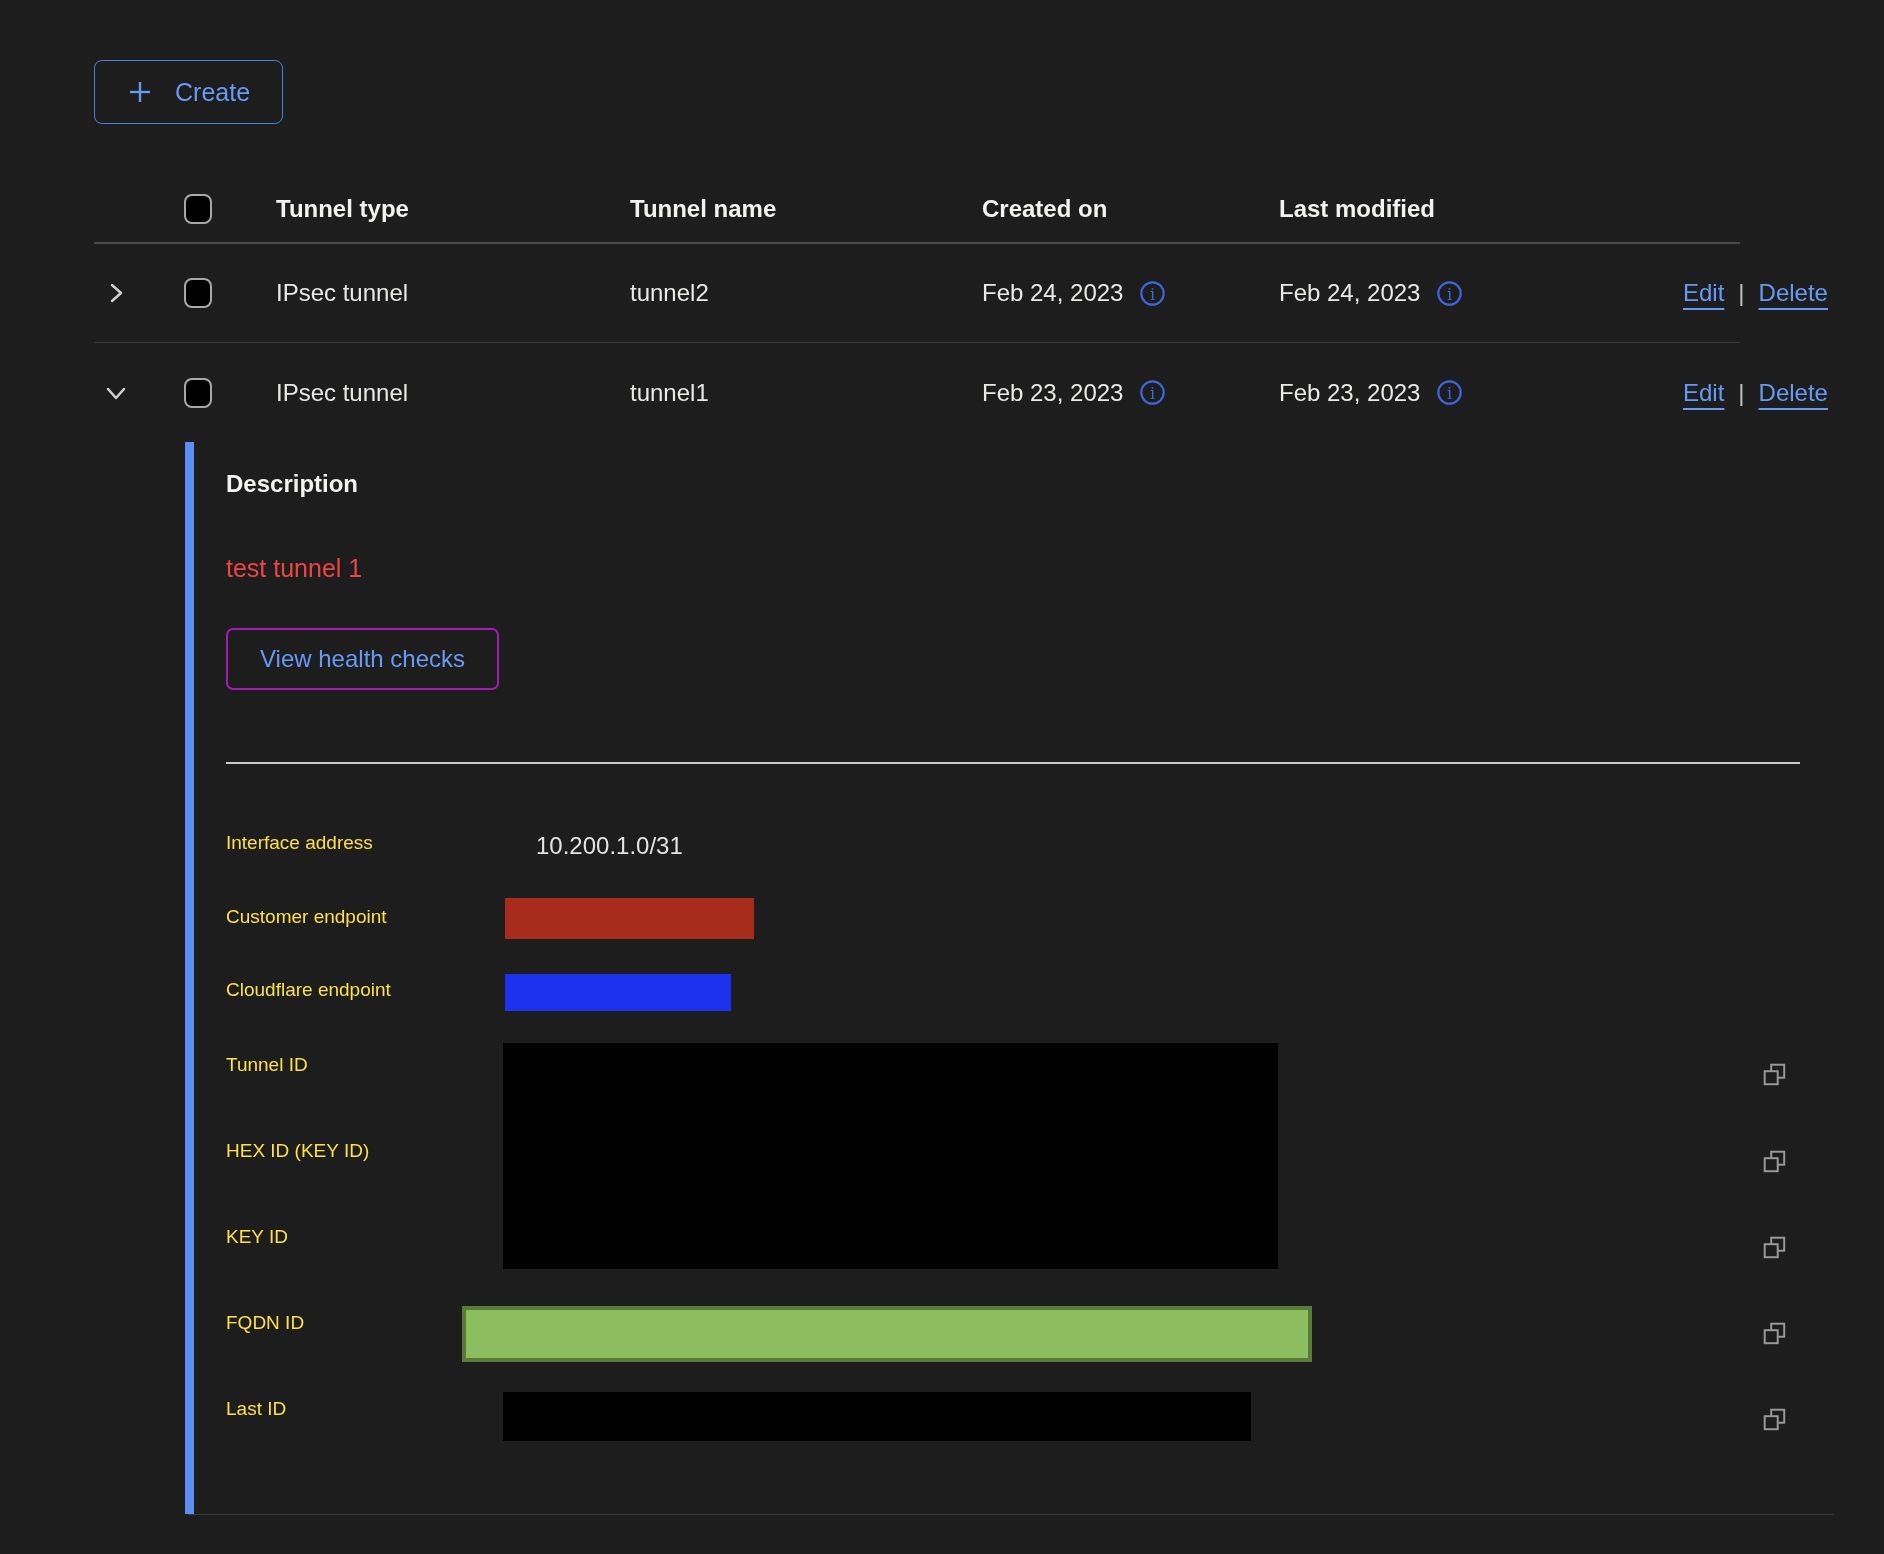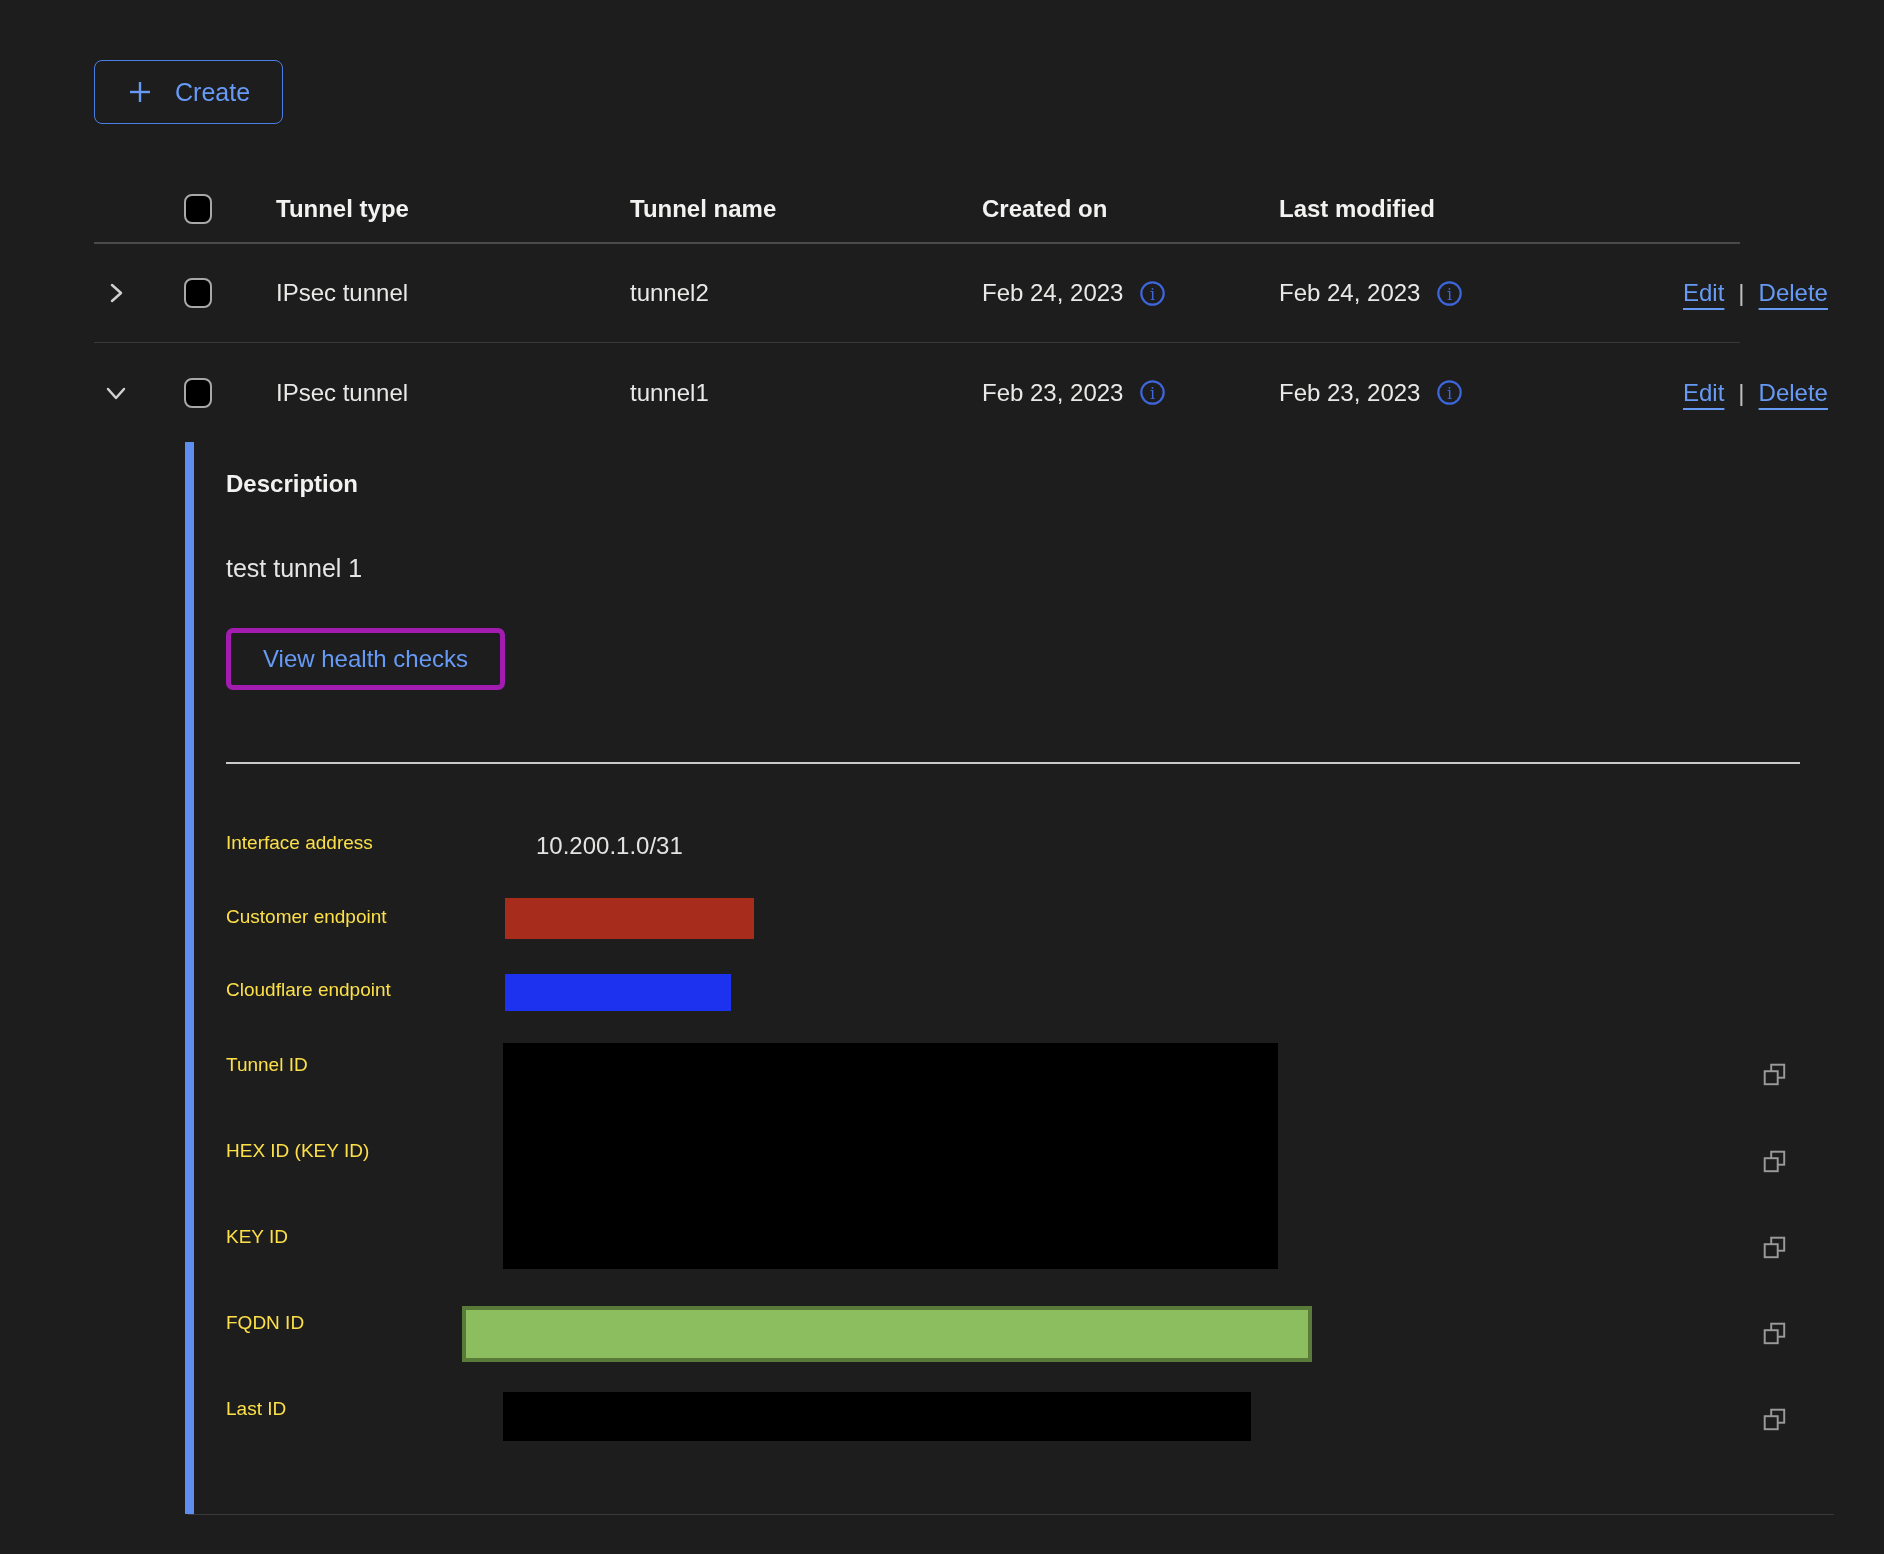--- a/index.html
+++ b/index.html
@@ -71,27 +71,27 @@
     width: 1646px; height: 1073px;
     border-bottom: 1px solid #39393b;
   }
   .accent-bar {
     position: absolute; left: -3px; top: 0;
     width: 9px; height: 100%;
     background: #5e8ef0;
   }
   .panel .abs { position: absolute; }
   .desc-label { left: 38px; top: 28px; font-size: 24px; font-weight: 600; color: #f2f2f0; }
-  .desc-value { left: 38px; top: 112px; font-size: 25px; color: #e5e5e5; }
+  .desc-value { left: 38px; top: 112px; font-size: 25px; color: #ef4444; }
   .health-btn {
     left: 38px; top: 186px;
     height: 62px; padding: 0 32px;
     display: inline-flex; align-items: center;
     background: transparent;
-    border: 5px solid #a21caf; border-radius: 7px;
+    border: 2px solid #a21caf; border-radius: 7px;
     color: #679af5; font-size: 24px; font-family: "Liberation Sans", sans-serif;
     cursor: pointer;
   }
   .divider { left: 38px; top: 320px; width: 1574px; height: 2px; background: #cacaca; }
 
   .f-label { font-size: 19px; color: #fde047; }
   .lbl-interface  { left: 38px; top: 390px; }
   .val-interface  { left: 340px; top: 390px; font-size: 24px; color: #e3e3e1; margin-left: 8px; }
   .lbl-customer   { left: 38px; top: 464px; }
   .lbl-cloudflare { left: 38px; top: 537px; }

